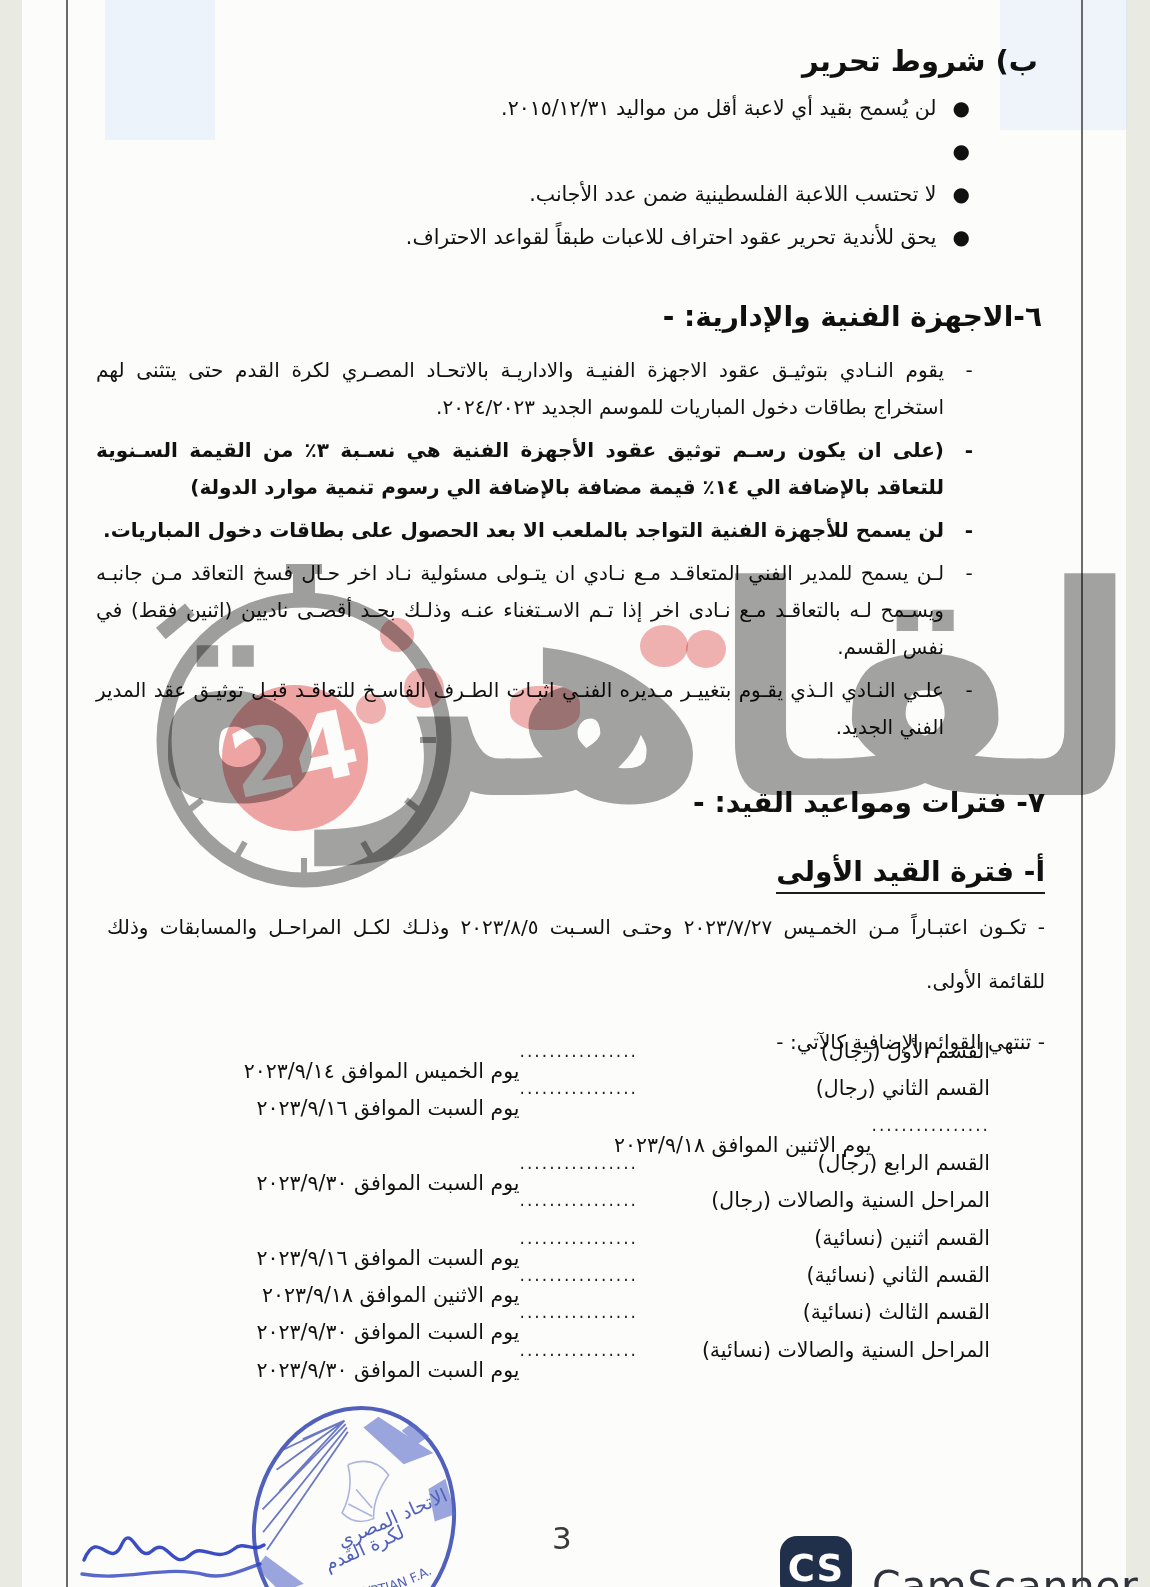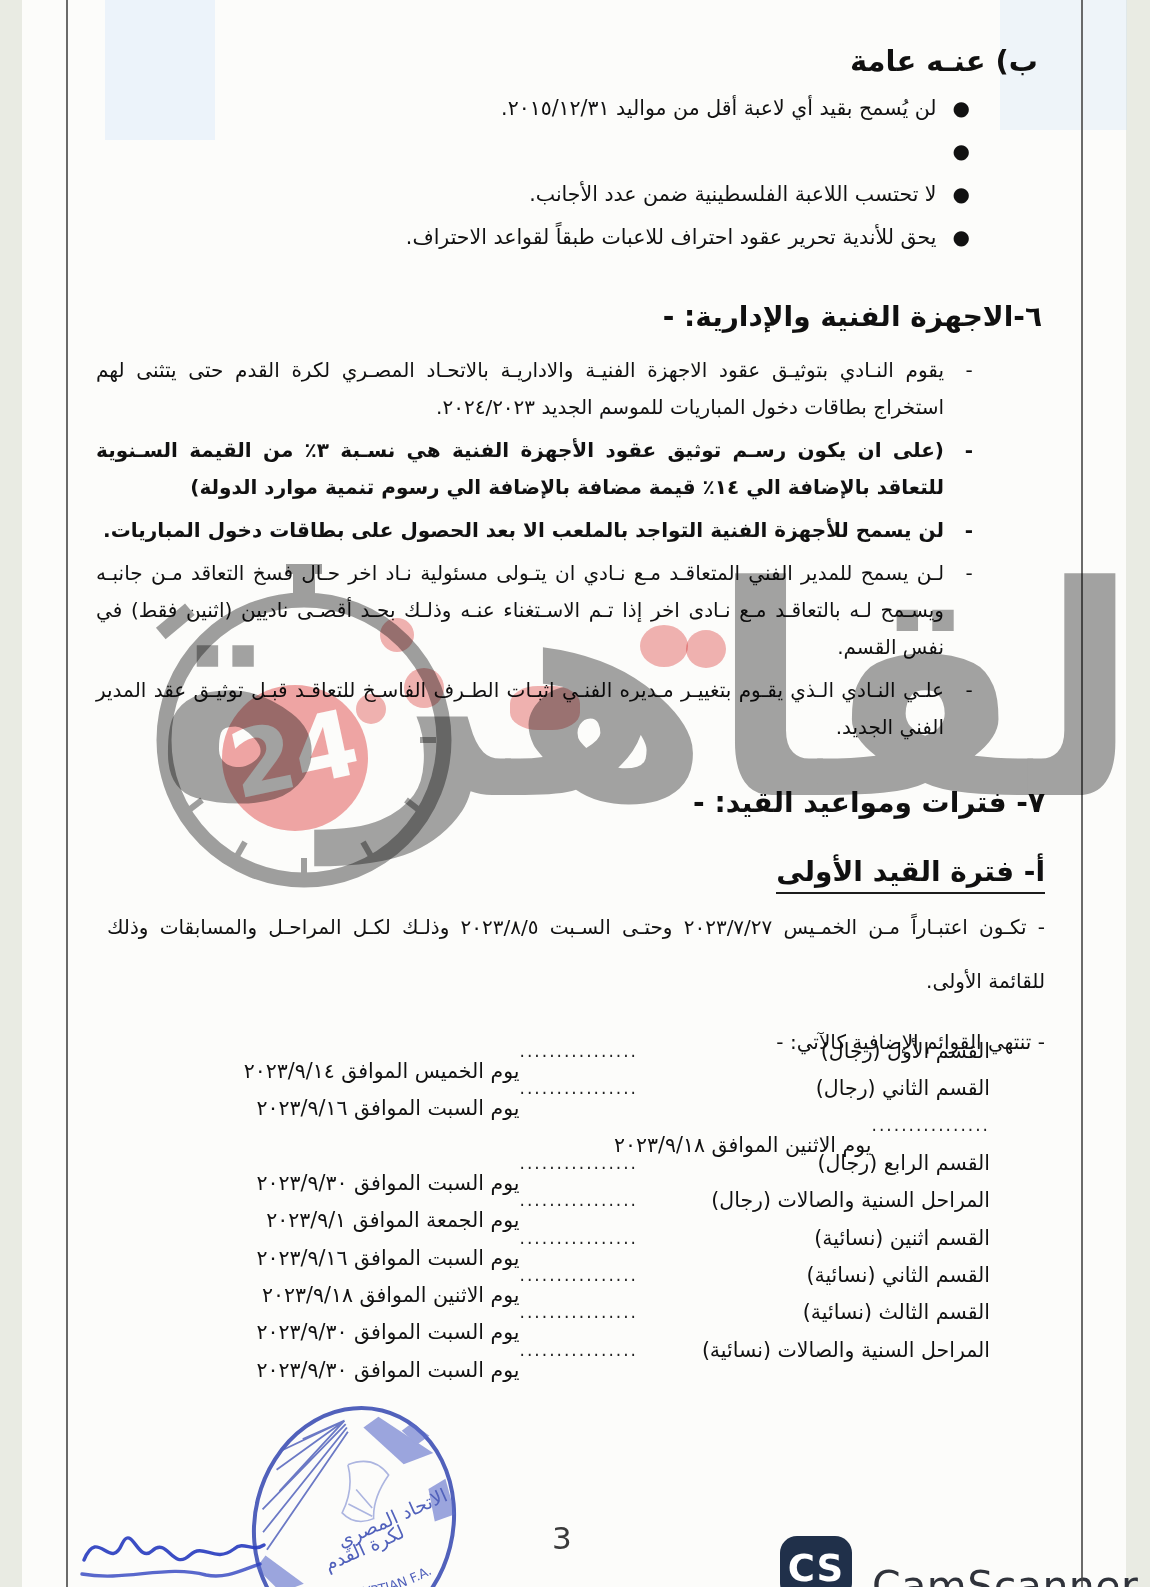--- a/index.html
+++ b/index.html
@@ -66,21 +66,21 @@
 <body>
 
 <div class="page"></div>
 <div class="tint" style="left:105px;top:0;width:110px;height:140px;background:rgba(205,225,248,.35);"></div>
 <div class="tint" style="left:1000px;top:0;width:127px;height:130px;background:rgba(205,225,248,.3);"></div>
 <div class="scanline left"></div>
 <div class="scanline right"></div>
 
 <div class="doc">
 
-  <div class="h1" id="sec-b-heading">ب) عنـه عامة</div>
+  <div class="h1" id="sec-b-heading">ب) شروط تحرير</div>
 
   <ul class="bullet-list">
 
       <li class="bullet-item">
         <span class="bullet-dot">●</span>
         <span class="btext">لن يُسمح بقيد أي لاعبة أقل من مواليد ٢٠١٥/١٢/٣١.</span>
       </li>
 
       <li class="bullet-item">
         <span class="bullet-dot">●</span>
@@ -158,21 +158,20 @@
 
       <div class="sched-row">
         <span class="sched-cat">القسم الرابع (رجال)</span>
         <span class="sched-dots">................</span>
         <span class="sched-date">يوم السبت الموافق ٢٠٢٣/٩/٣٠</span>
       </div>
 
       <div class="sched-row">
         <span class="sched-cat">المراحل السنية والصالات (رجال)</span>
         <span class="sched-dots">................</span>
-        <span class="sched-date">يوم الجمعة الموافق ٢٠٢٣/٩/١</span>
       </div>
 
       <div class="sched-row">
         <span class="sched-cat">القسم اثنين (نسائية)</span>
         <span class="sched-dots">................</span>
         <span class="sched-date">يوم السبت الموافق ٢٠٢٣/٩/١٦</span>
       </div>
 
       <div class="sched-row">
         <span class="sched-cat">القسم الثاني (نسائية)</span>

